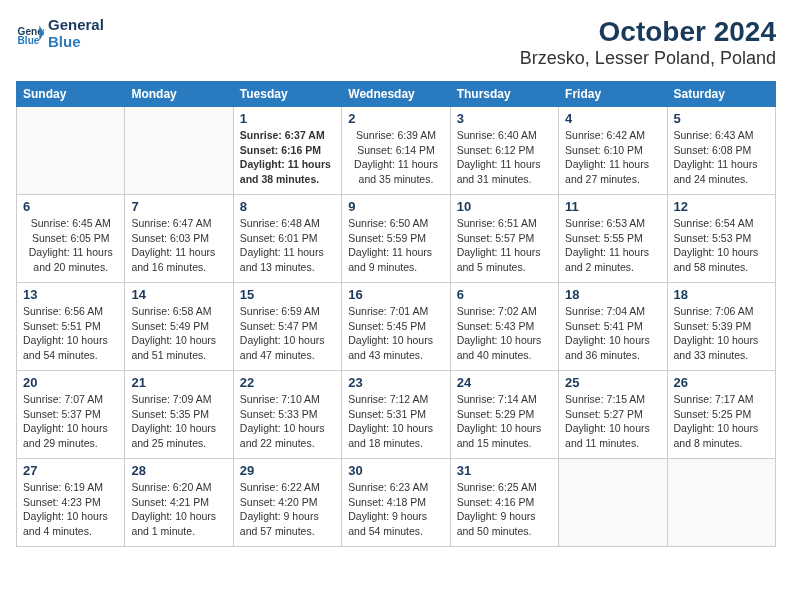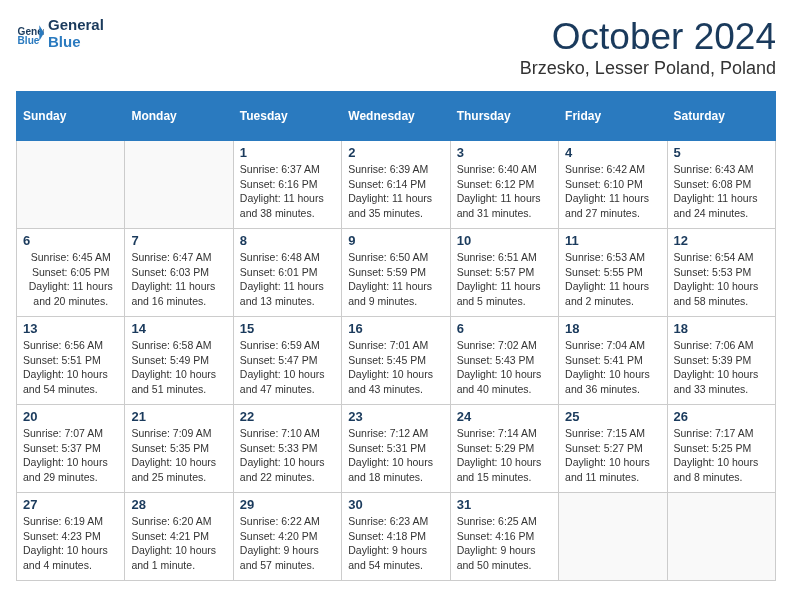--- a/index.html
+++ b/index.html
@@ -22,37 +22,37 @@
       gap: 4px;
     }
     .logo-icon {
       width: 28px;
       height: 28px;
     }
     .title-block {
       text-align: right;
     }
     .month-title {
-      font-size: 37px;
+      font-size: 28px;
       color: #1a3a5c;
-      font-weight: normal;
+      font-weight: bold;
     }
     .subtitle {
       font-size: 18px;
       color: #333;
     }
     .calendar {
       width: 100%;
       border-collapse: collapse;
       font-size: 11px;
     }
     .calendar th {
       background: #2a7abf;
       color: #fff;
-      padding: 17px 6px;
+      padding: 5px 6px;
       text-align: left;
       font-size: 12px;
       font-weight: bold;
       border: 1px solid #2a7abf;
     }
     .calendar td {
       border: 1px solid #ccc;
       vertical-align: top;
       padding: 4px 6px;
       width: 108px;
@@ -106,28 +106,28 @@
         <th>Friday</th>
         <th>Saturday</th>
       </tr>
   </thead>
   <tbody id="calendar-body">
   <tr>
         <td class="empty"></td>
         <td class="empty"></td>
         <td>
           <div class="day-num">1</div>
-          <div class="day-info" style="white-space: pre-line;">Sunrise: 6:37 AM
+          <div class="day-info" style="white-space: pre-line; font-weight: bold;">Sunrise: 6:37 AM
 Sunset: 6:16 PM
 Daylight: 11 hours
 and 38 minutes.</div>
         </td>
         <td>
           <div class="day-num">2</div>
-          <div class="day-info" style="white-space: pre-line;">Sunrise: 6:39 AM
+          <div class="day-info" style="white-space: pre-line; text-align: center;">Sunrise: 6:39 AM
 Sunset: 6:14 PM
 Daylight: 11 hours
 and 35 minutes.</div>
         </td>
         <td>
           <div class="day-num">3</div>
           <div class="day-info" style="white-space: pre-line;">Sunrise: 6:40 AM
 Sunset: 6:12 PM
 Daylight: 11 hours
 and 31 minutes.</div>

